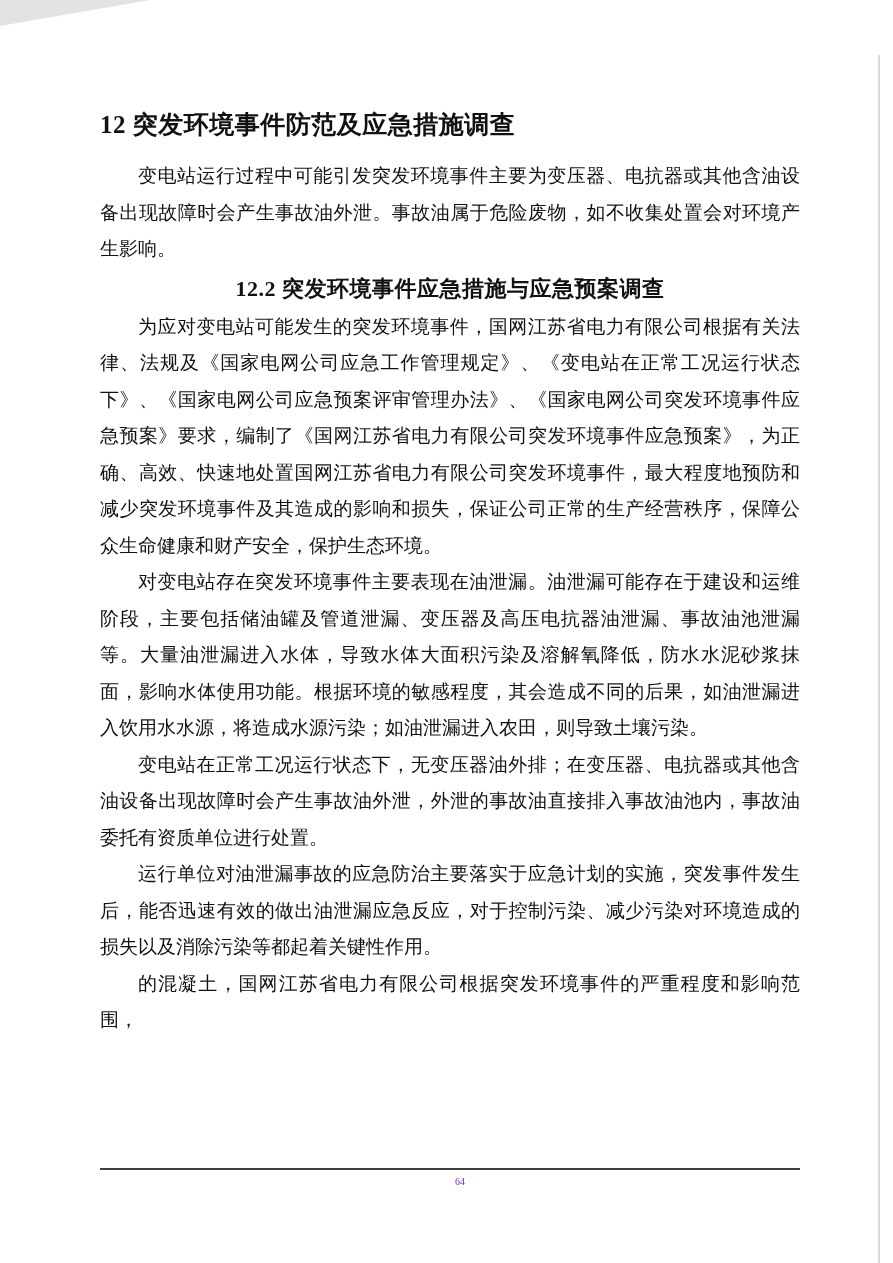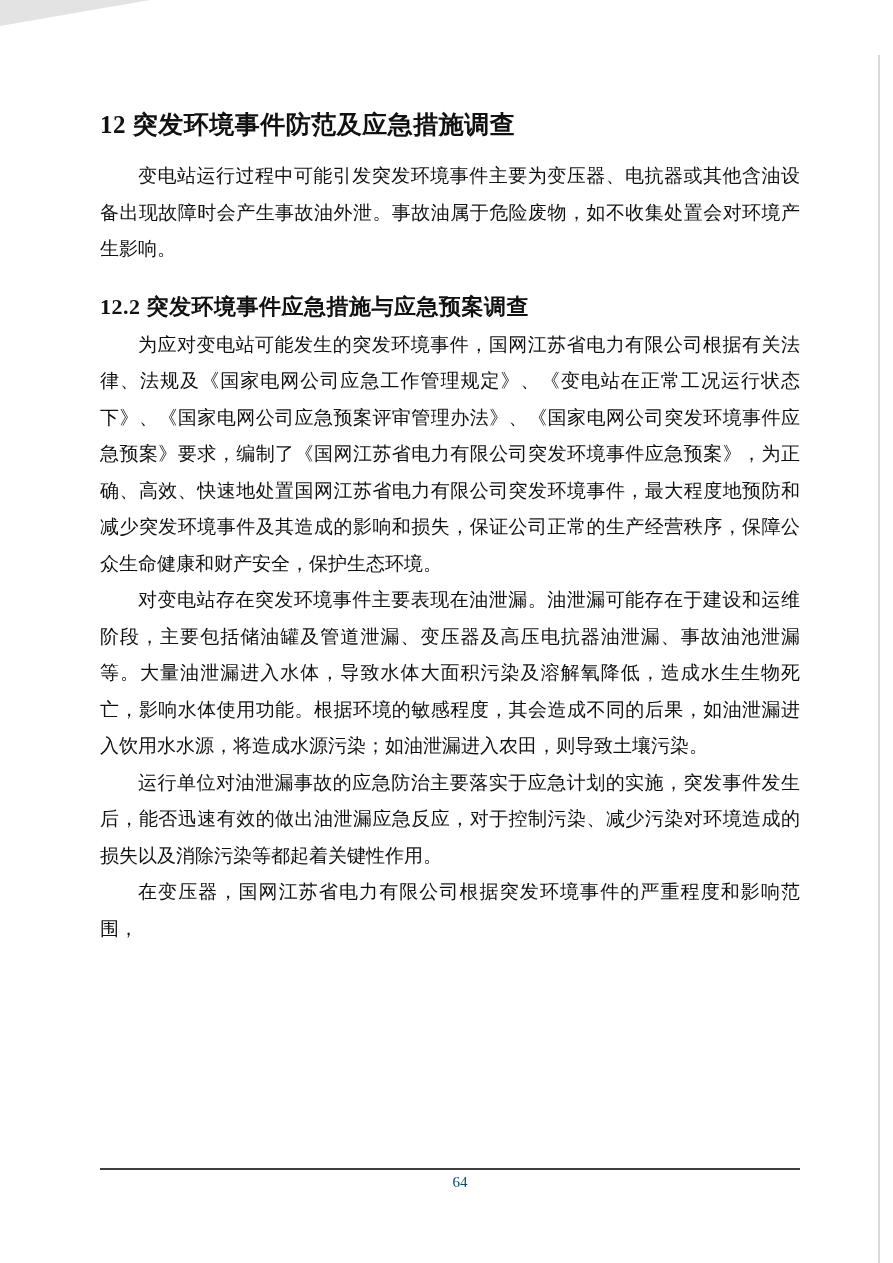--- a/index.html
+++ b/index.html
@@ -45,22 +45,23 @@
     letter-spacing: 0.5px;
   }
   h2.doc-h2 {
     font-size: 22px;
     line-height: 30px;
     font-weight: bold;
     margin: 0 0 7px 0;
     letter-spacing: 0.5px;
   }
   h2.doc-h2.mid {
-    margin-top: 24px;
+    margin-top: 6px;
     margin-bottom: 5px;
+    text-align: center;
   }
   p.doc-p {
     font-size: 19px;
     line-height: 36.5px;
     margin: 0;
     text-indent: 2em;
     text-align: justify;
     text-justify: inter-ideograph;
     word-break: break-all;
   }
@@ -68,46 +69,47 @@
     position: absolute;
     left: 100px;
     right: 93px;
     top: 1168px;
     border-top: 2px solid #3f3f3f;
     text-align: center;
   }
   .page-number {
     display: inline-block;
     margin-top: 2px;
-    font-size: 15px;
+    font-size: 10px;
     line-height: 20px;
-    color: #0c4a6e;
+    color: #6d28d9;
     margin-left: 20px;
   }
 </style>
 </head>
 <body>
 
 <div class="page">
   <div class="corner-topleft"></div>
   <div class="edge-right"></div>
 
   <h1 class="doc-h1">12 突发环境事件防范及应急措施调查</h1>
 
 
   <p class="doc-p">变电站运行过程中可能引发突发环境事件主要为变压器、电抗器或其他含油设备出现故障时会产生事故油外泄。事故油属于危险废物，如不收集处置会对环境产生影响。</p>
 
   <h2 class="doc-h2 mid">12.2 突发环境事件应急措施与应急预案调查</h2>
 
   <p class="doc-p">为应对变电站可能发生的突发环境事件，国网江苏省电力有限公司根据有关法律、法规及《国家电网公司应急工作管理规定》、《变电站在正常工况运行状态下》、《国家电网公司应急预案评审管理办法》、《国家电网公司突发环境事件应急预案》要求，编制了《国网江苏省电力有限公司突发环境事件应急预案》，为正确、高效、快速地处置国网江苏省电力有限公司突发环境事件，最大程度地预防和减少突发环境事件及其造成的影响和损失，保证公司正常的生产经营秩序，保障公众生命健康和财产安全，保护生态环境。</p>
 
-  <p class="doc-p">对变电站存在突发环境事件主要表现在油泄漏。油泄漏可能存在于建设和运维阶段，主要包括储油罐及管道泄漏、变压器及高压电抗器油泄漏、事故油池泄漏等。大量油泄漏进入水体，导致水体大面积污染及溶解氧降低，造成水生生物死亡，影响水体使用功能。根据环境的敏感程度，其会造成不同的后果，如油泄漏进入饮用水水源，将造成水源污染；如油泄漏进入农田，则导致土壤污染。</p>
+  <p class="doc-p">对变电站存在突发环境事件主要表现在油泄漏。油泄漏可能存在于建设和运维阶段，主要包括储油罐及管道泄漏、变压器及高压电抗器油泄漏、事故油池泄漏等。大量油泄漏进入水体，导致水体大面积污染及溶解氧降低，防水水泥砂浆抹面，影响水体使用功能。根据环境的敏感程度，其会造成不同的后果，如油泄漏进入饮用水水源，将造成水源污染；如油泄漏进入农田，则导致土壤污染。</p>
 
+  <p class="doc-p">变电站在正常工况运行状态下，无变压器油外排；在变压器、电抗器或其他含油设备出现故障时会产生事故油外泄，外泄的事故油直接排入事故油池内，事故油委托有资质单位进行处置。</p>
 
 
   <p class="doc-p">运行单位对油泄漏事故的应急防治主要落实于应急计划的实施，突发事件发生后，能否迅速有效的做出油泄漏应急反应，对于控制污染、减少污染对环境造成的损失以及消除污染等都起着关键性作用。</p>
 
-  <p class="doc-p">在变压器，国网江苏省电力有限公司根据突发环境事件的严重程度和影响范围，</p>
+  <p class="doc-p">的混凝土，国网江苏省电力有限公司根据突发环境事件的严重程度和影响范围，</p>
 
   <div class="footer">
     <span class="page-number">64</span>
   </div>
 </div>
 
 </body></html>

